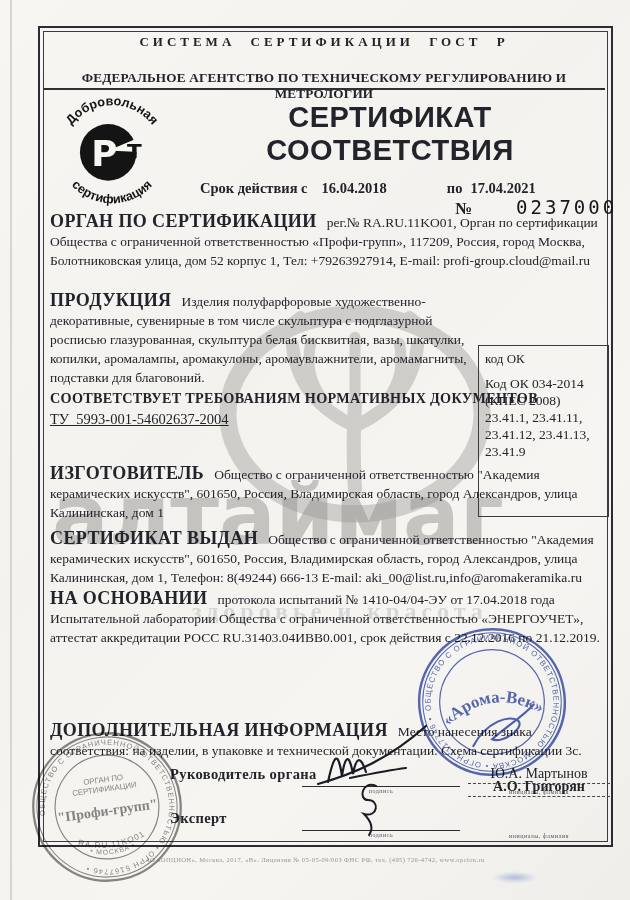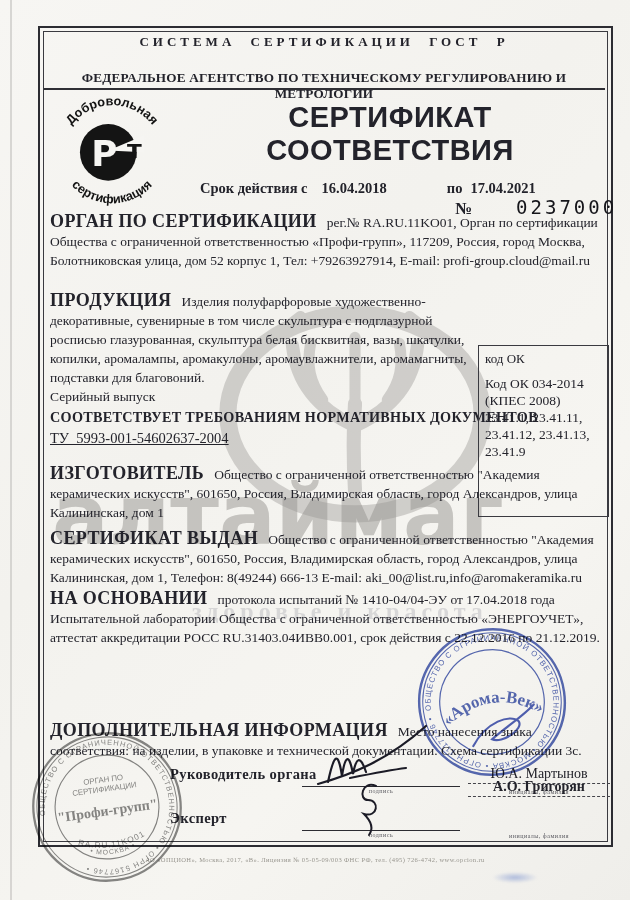--- a/index.html
+++ b/index.html
@@ -142,21 +142,20 @@
     <span class="sign">№</span><span class="digits">0237000</span>
   </div>
 
   <div class="sect org">
     <span class="lbl">ОРГАН ПО СЕРТИФИКАЦИИ</span><span>рег.№ RA.RU.11KO01, Орган по сертификации Общества с ограниченной ответственностью «Профи-групп», 117209, Россия, город Москва, Болотниковская улица, дом 52 корпус 1, Тел: +79263927914, E-mail: profi-group.cloud@mail.ru</span>
   </div>
 
   <div class="sect prod-block">
     <div class="prod-text">
       <span class="lbl">ПРОДУКЦИЯ</span><span>Изделия полуфарфоровые художественно-декоративные, сувенирные в том числе скульптура с подглазурной росписью глазурованная, скульптура белая бисквитная, вазы, шкатулки, копилки, аромалампы, аромакулоны, аромаувлажнители, аромамагниты, подставки для благовоний.</span>
-      <div class="serial-note">Серийный выпуск</div>
     </div>
     <div class="conforms">СООТВЕТСТВУЕТ ТРЕБОВАНИЯМ НОРМАТИВНЫХ ДОКУМЕНТОВ</div>
     <div class="tu">ТУ  5993-001-54602637-2004</div>
   </div>
 
   <div class="codes-box">
     <div class="codes-ok-label">код ОК</div>
     <div class="codes-ok-value">Код ОК 034-2014 (КПЕС 2008) 23.41.1, 23.41.11, 23.41.12, 23.41.13, 23.41.9</div>
   </div>
 

